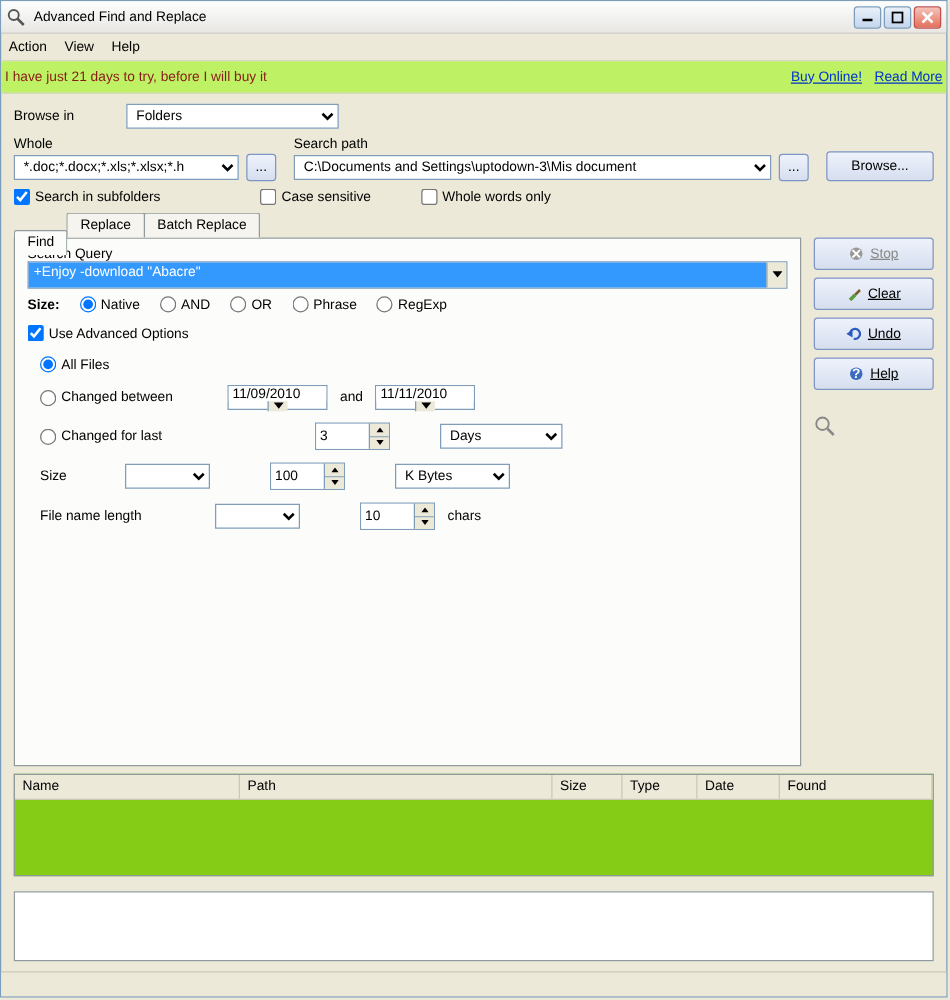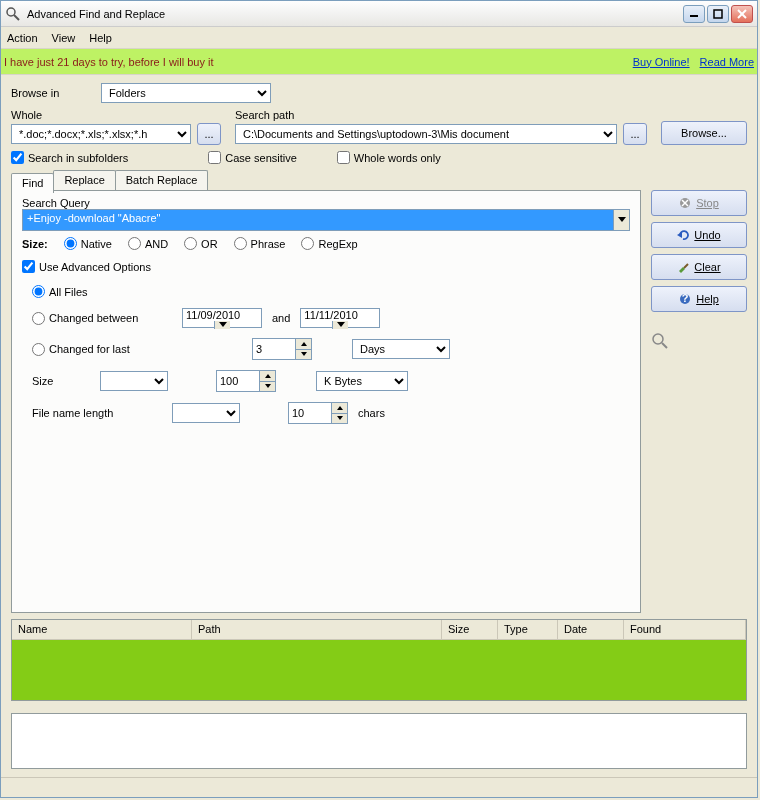--- a/index.html
+++ b/index.html
@@ -22,21 +22,21 @@
 select, input[type=text] { border: 1px solid #7f9db9; background: #fff; height: 20px; padding: 0 3px; font-size: 11px; }
 select { padding-right: 14px; }
 .small-btn { width: 24px; height: 22px; border: 1px solid #7e95c7; border-radius: 3px; background: linear-gradient(to bottom,#eef2fb,#d6deef); display: flex; align-items: center; justify-content: center; cursor: default; }
 .browse-btn { width: 86px; height: 24px; border: 1px solid #7e95c7; border-radius: 3px; background: linear-gradient(to bottom,#eef2fb,#d6deef); cursor: default; }
 .check-row { display: flex; align-items: center; gap: 4px; }
 input[type=checkbox] { width: 13px; height: 13px; }
 .main-area { display: flex; gap: 10px; flex: 1; min-height: 0; }
 .left-panel { flex: 1; display: flex; flex-direction: column; }
 .tabs { display: flex; position: relative; z-index: 2; }
 .tab { padding: 3px 10px; border: 1px solid #919b9c; border-bottom: none; background: #f5f4ee; margin-right: -1px; cursor: default; border-top-left-radius: 2px; border-top-right-radius: 2px; }
-.tab.active { background: #fcfcfb; position: relative; top: 3px; padding-bottom: 4px; }
+.tab.active { background: #fcfcfb; position: relative; top: 14px; padding-bottom: 4px; }
 .tab-body { border: 1px solid #919b9c; background: #fcfcfb; padding: 6px 10px 10px 10px; flex: 1; }
 .query-input { width: 100%; height: 22px; border: 1px solid #7f9db9; position: relative; display: flex; }
 .query-input .text { flex: 1; background: #3399ff; color: #fff; padding: 2px 4px; }
 .query-input .dd { width: 16px; border-left: 1px solid #7f9db9; background: #ece9d8; display: flex; align-items: center; justify-content: center; }
 .type-row { display: flex; align-items: center; gap: 16px; margin-top: 6px; }
 .type-row .label { font-weight: bold; }
 .radio { display: flex; align-items: center; gap: 4px; }
 input[type=radio] { width: 13px; height: 13px; }
 .adv { margin-top: 10px; }
 .adv-opts { margin: 12px 0 0 10px; display: flex; flex-direction: column; gap: 10px; }
@@ -294,34 +294,34 @@
                 <circle cx="6" cy="6" r="5" fill="#999"></circle>
                 <line x1="3" y1="3" x2="9" y2="9" stroke="#fff" stroke-width="1.5"></line>
                 <line x1="9" y1="3" x2="3" y2="9" stroke="#fff" stroke-width="1.5"></line>
               </svg>
             </span>
           <span><span class="u">Stop</span></span>
         </div>
         <div class="action-btn">
           <span class="icon-sm">
               <svg width="12" height="12">
+                <path d="M2 10 L6 6 L8 8 L4 12 Z" fill="#5a9b3a"></path>
+                <line x1="7" y1="7" x2="11" y2="3" stroke="#7a5b2a" stroke-width="2"></line>
+              </svg>
+            </span>
+          <span><span class="u">Clear</span></span>
+        </div>
+        <div class="action-btn">
+          <span class="icon-sm">
+              <svg width="12" height="12">
                 <path d="M3 6 A4 4 0 1 1 6 10" fill="none" stroke="#2a5bbf" stroke-width="1.8"></path>
                 <polygon points="0,6 5,3 5,9" fill="#2a5bbf"></polygon>
               </svg>
             </span>
           <span><span class="u">Undo</span></span>
-        </div>
-        <div class="action-btn">
-          <span class="icon-sm">
-              <svg width="12" height="12">
-                <path d="M2 10 L6 6 L8 8 L4 12 Z" fill="#5a9b3a"></path>
-                <line x1="7" y1="7" x2="11" y2="3" stroke="#7a5b2a" stroke-width="2"></line>
-              </svg>
-            </span>
-          <span><span class="u">Clear</span></span>
         </div>
         <div class="action-btn">
           <span class="icon-sm">
               <svg width="12" height="12">
                 <circle cx="6" cy="6" r="5" fill="#3a6bbf"></circle>
                 <text x="6" y="9" text-anchor="middle" fill="#fff" font-size="8" font-weight="bold">?</text>
               </svg>
             </span>
           <span><span class="u">Help</span></span>
         </div>

